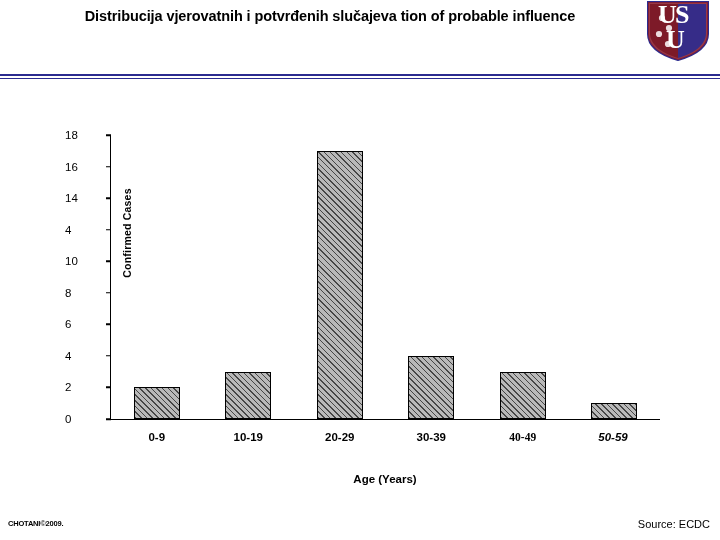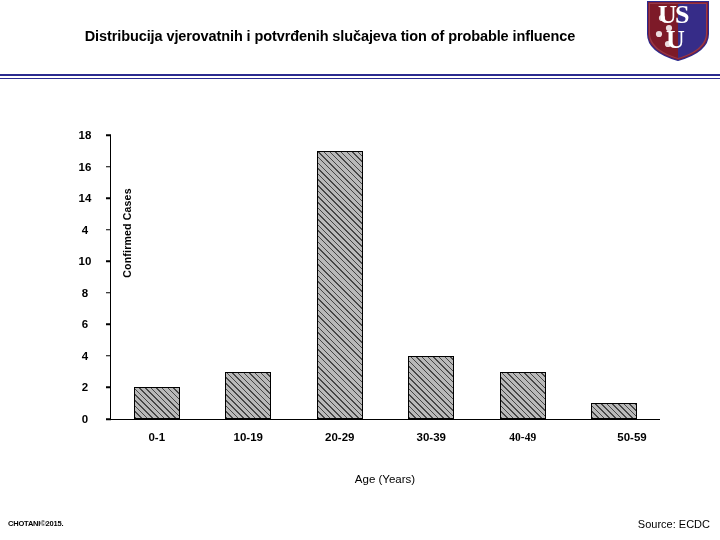--- a/index.html
+++ b/index.html
@@ -26,21 +26,21 @@
   #title-block {
     position: absolute;
     left: 0; top: 6px;
     width: 660px;
     text-align: center;
     font-size: 14.5px;
     font-weight: bold;
     line-height: 1.45;
     letter-spacing: -0.1px;
   }
-  #title-block .line { display: block; white-space: nowrap; margin-top: 20px; }
+  #title-block .line { display: block; white-space: nowrap; }
 
   #logo {
     position: absolute;
     right: 6px;
     top: 0px;
     width: 72px;
     height: 62px;
   }
 
   
@@ -91,23 +91,23 @@
     text-align: center;
     font-size: 10.5px;
     font-weight: bold;
     letter-spacing: 0.2px;
   }
 
   .ytick {
     position: absolute;
     right: 100%;
     width: 40px;
-    text-align: center;
+    text-align: left;
     font-size: 11.5px;
-    font-weight: bold;
+    font-weight: normal;
     transform: translateY(-50%);
     padding-right: 6px;
   }
   .ytick-mark {
     position: absolute;
     right: 100%;
     width: 5px;
     height: 1.5px;
     background: #000;
     transform: translateY(-50%);
@@ -146,21 +146,21 @@
     transform: translateX(-50%);
   }
 
   #x-axis-title {
     position: absolute;
     left: 110px;
     top: 378px;
     width: 550px;
     text-align: center;
     font-size: 11.5px;
-    font-weight: normal;
+    font-weight: bold;
   }
 
   
   #footer-left {
     position: absolute;
     left: 8px;
     bottom: 12px;
     font-size: 7.5px;
     font-weight: bold;
     letter-spacing: -0.2px;
@@ -232,26 +232,26 @@
       </div>
     <div id="bars">
         <div class="bar" style="height: 31.5556px; left: 22.75px;"></div>
         <div class="bar" style="height: 47.3333px; left: 114.25px;"></div>
         <div class="bar" style="height: 268.222px; left: 205.75px;"></div>
         <div class="bar" style="height: 63.1111px; left: 297.25px;"></div>
         <div class="bar" style="height: 47.3333px; left: 388.75px;"></div>
         <div class="bar" style="height: 15.7778px; left: 480.25px;"></div>
       </div>
     <div id="ticks-x">
-        <div class="xtick-label" style="left: 45.75px;">0-1</div>
+        <div class="xtick-label" style="left: 45.75px;">0-9</div>
         <div class="xtick-label" style="left: 137.25px; text-align: center;">10-19</div>
         <div class="xtick-label" style="left: 228.75px;">20-29</div>
         <div class="xtick-label" style="left: 320.25px;">30-39</div>
         <div class="xtick-label" style="left: 411.75px; font-family: Liberation Serif, serif;">40-49</div>
-        <div class="xtick-label" style="left: 521px;">50-59</div>
+        <div class="xtick-label" style="left: 502px; font-style: italic;">50-59</div>
       </div>
   </div>
 
   <div id="x-axis-title">Age (Years)</div>
 </div>
 
-<div id="footer-left">CHOTANI©2015.</div>
+<div id="footer-left">CHOTANI©2009.</div>
 <div id="footer-right">Source: ECDC</div>
 
 </body></html>

